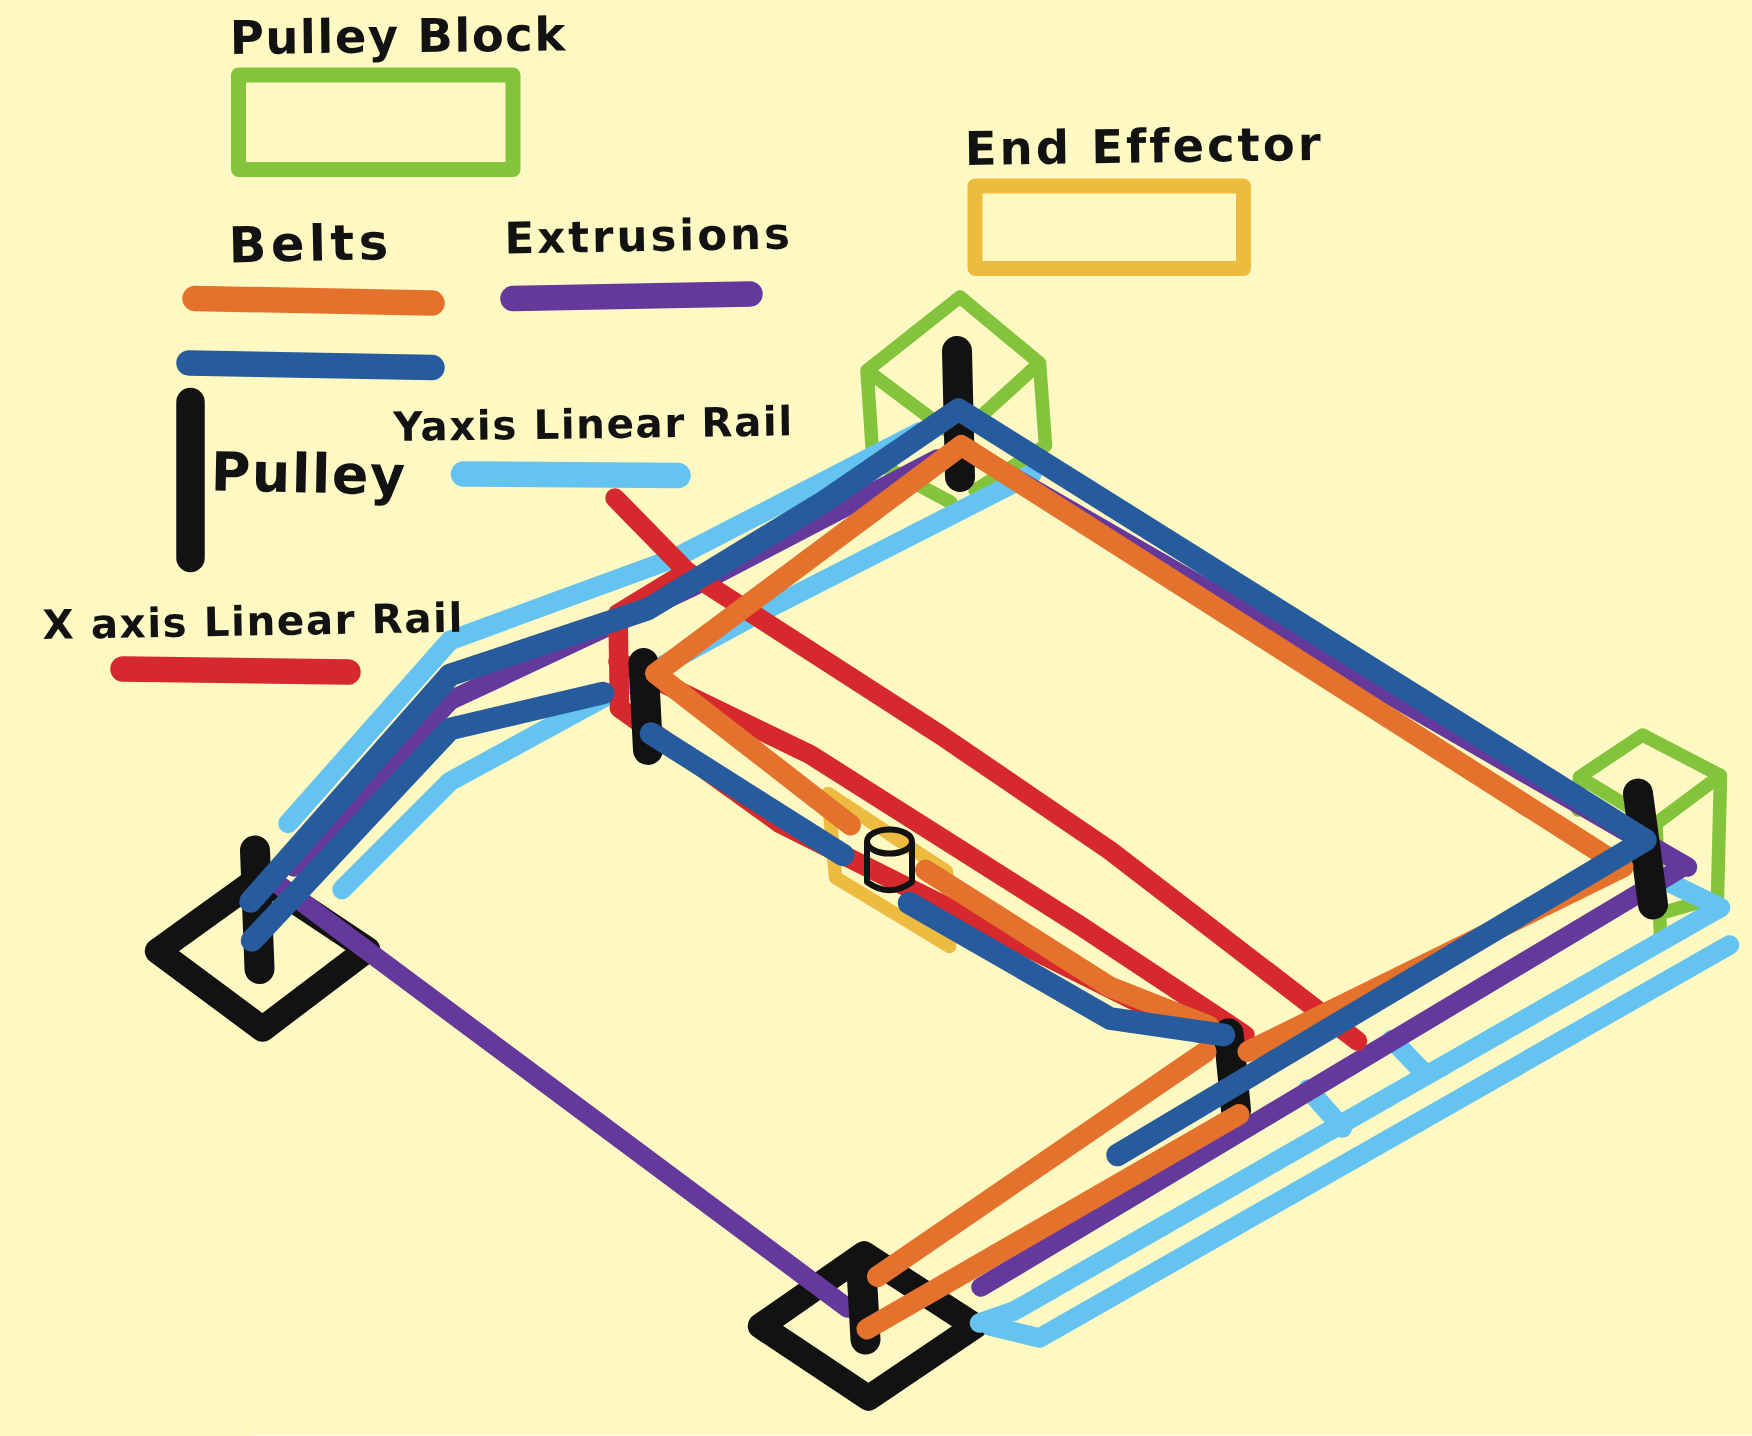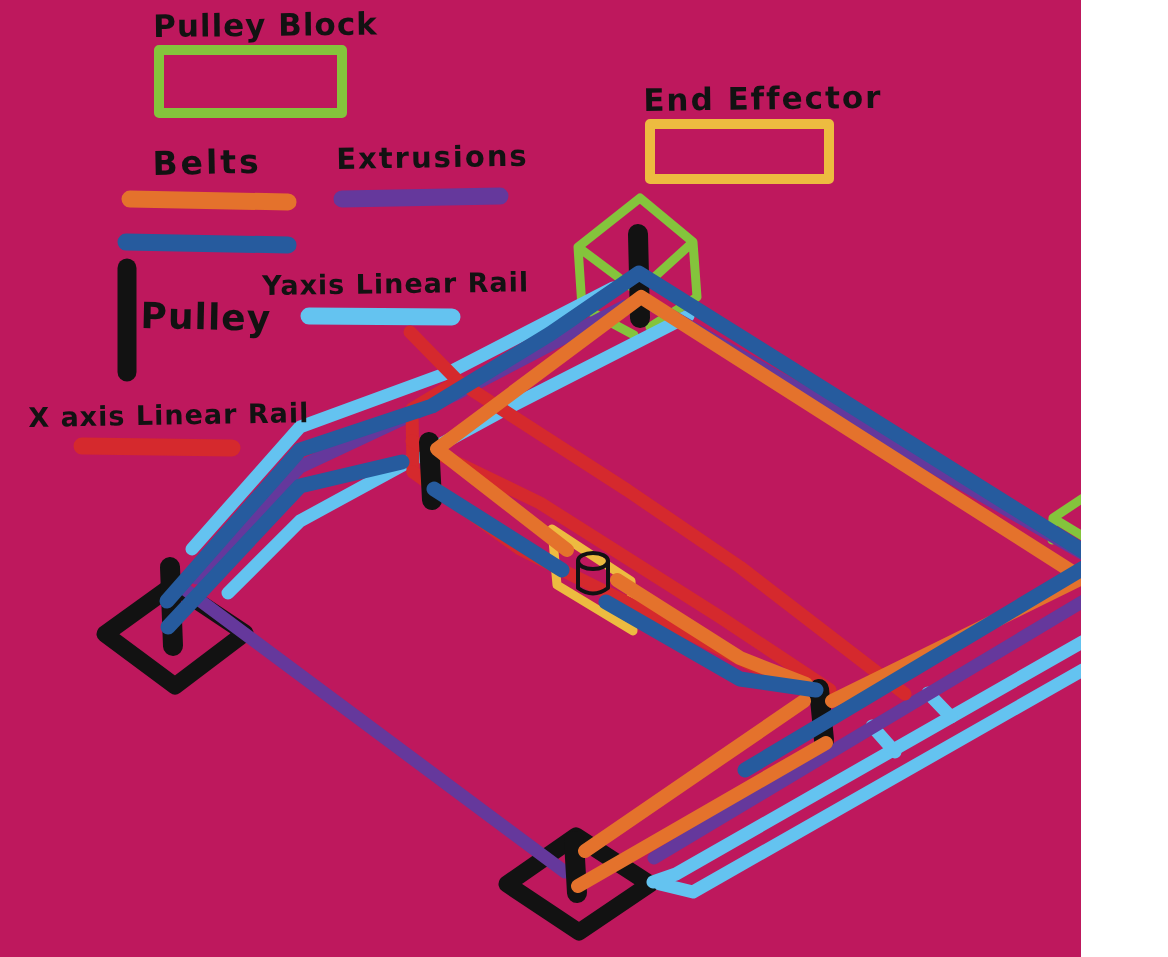--- a/index.html
+++ b/index.html
@@ -1,16 +1,16 @@
 <!DOCTYPE html>
 <html><head>
 <meta charset="utf-8">
 <style>
   html,body{margin:0;padding:0;background:#ffffff;}
-  .stage{position:relative;width:1081px;height:957px;background:#be185d;overflow:hidden;
+  .stage{position:relative;width:1168px;height:957px;background:#fef9c3;overflow:hidden;
          font-family:"DejaVu Sans", sans-serif;}
   svg.draw{position:absolute;left:0;top:0;}
   svg.draw *{stroke-linecap:round;stroke-linejoin:round;fill:none;}
   .lbl{position:absolute;font-weight:bold;color:#121212;white-space:nowrap;
        letter-spacing:1px;transform-origin:left top;}
   .lbl-pulley-block{left:153px;top:8px;font-size:31px;transform:rotate(-0.6deg);}
   .lbl-belts{left:152px;top:144px;font-size:33px;transform:rotate(-1.2deg);letter-spacing:3px;}
   .lbl-extrusions{left:336px;top:142px;font-size:29px;transform:rotate(-1deg);letter-spacing:2px;}
   .lbl-pulley{left:141px;top:295px;font-size:36px;transform:rotate(1.2deg);}
   .lbl-yrail{left:262px;top:270px;font-size:27px;transform:rotate(-0.8deg);}

